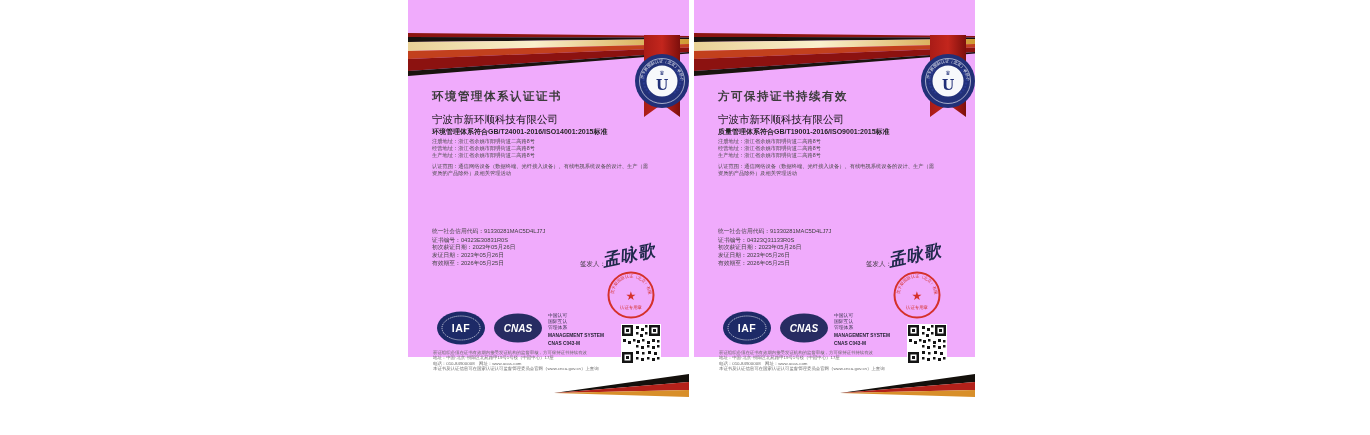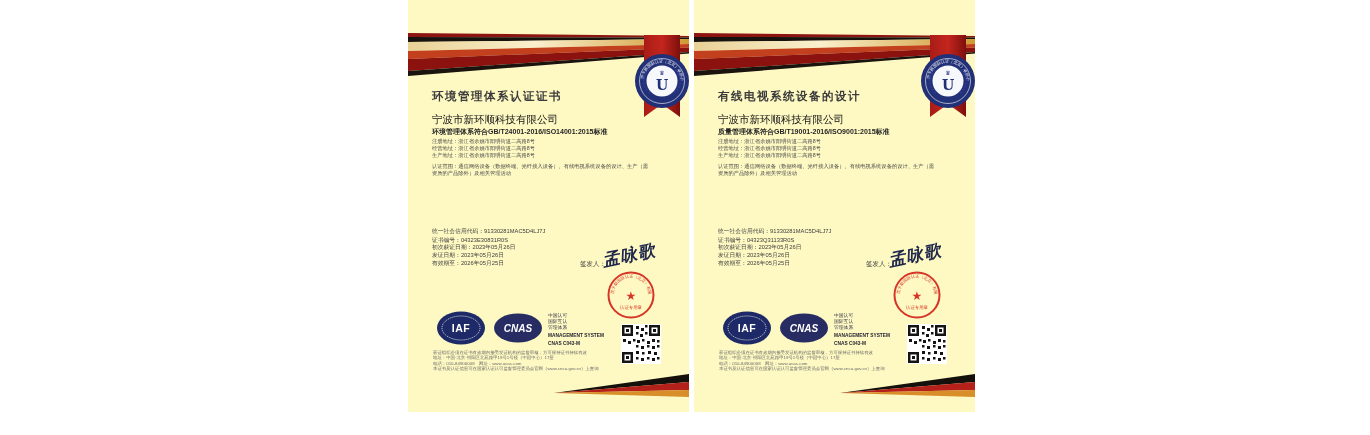--- a/index.html
+++ b/index.html
@@ -1,18 +1,18 @@
 <!DOCTYPE html>
 <html><head>
 <meta charset="utf-8">
 <style>
   html,body{margin:0;padding:0}
   body{width:1370px;height:435px;background:#ffffff;position:relative;overflow:hidden;
        font-family:"Liberation Sans",sans-serif;}
-  .cert{position:absolute;top:0;width:281px;height:412px;background:#fef9c3}
+  .cert{position:absolute;top:0;width:281px;height:357px;background:#f0abfc}
   .cert > *{position:absolute}
   .banner{left:0;top:32px;width:281px;height:44px}
   .badge{left:227px;top:33px;width:54px;height:86px}
   .title{left:24px;top:89px;font-size:11.5px;font-weight:bold;color:#3b3b3b;letter-spacing:1.5px;white-space:nowrap}
   .company{left:24px;top:113px;font-size:10.5px;font-weight:normal;color:#151515;white-space:nowrap}
   .standard{left:24px;top:127px;font-size:7px;font-weight:bold;color:#262626;white-space:nowrap}
   .scaled{transform-origin:0 0;white-space:nowrap}
   .addr{left:24px;top:138px;width:440px;transform:scale(0.62);font-size:8.5px;line-height:11px;color:#4a4a4a}
   .addr .scope{margin-top:8px}
   .info{left:24px;top:228px;width:400px;transform:scale(0.68);font-size:8.5px;line-height:11.5px;color:#404040}
@@ -203,21 +203,21 @@
     </svg>
 </div>
 
 <div class="cert" style="left:694px">
   <svg class="banner">
       <use href="#sym-banner"></use>
     </svg>
   <svg class="badge">
       <use href="#sym-badge"></use>
     </svg>
-  <div class="title">有线电视系统设备的设计</div>
+  <div class="title">方可保持证书持续有效</div>
   <div class="company">宁波市新环顺科技有限公司</div>
   <div class="standard">质量管理体系符合GB/T19001-2016/ISO9001:2015标准</div>
 
   <div class="addr scaled">
     <div><span>注册地址：</span><span>浙江省余姚市阳明街道二高路8号</span></div>
     <div><span>经营地址：</span><span>浙江省余姚市阳明街道二高路8号</span></div>
     <div><span>生产地址：</span><span>浙江省余姚市阳明街道二高路8号</span></div>
     <div class="scope">
       <div>认证范围：通信网络设备（数据终端、光纤接入设备）、有线电视系统设备的设计、生产（需</div>
       <div>资质的产品除外）及相关管理活动</div>

